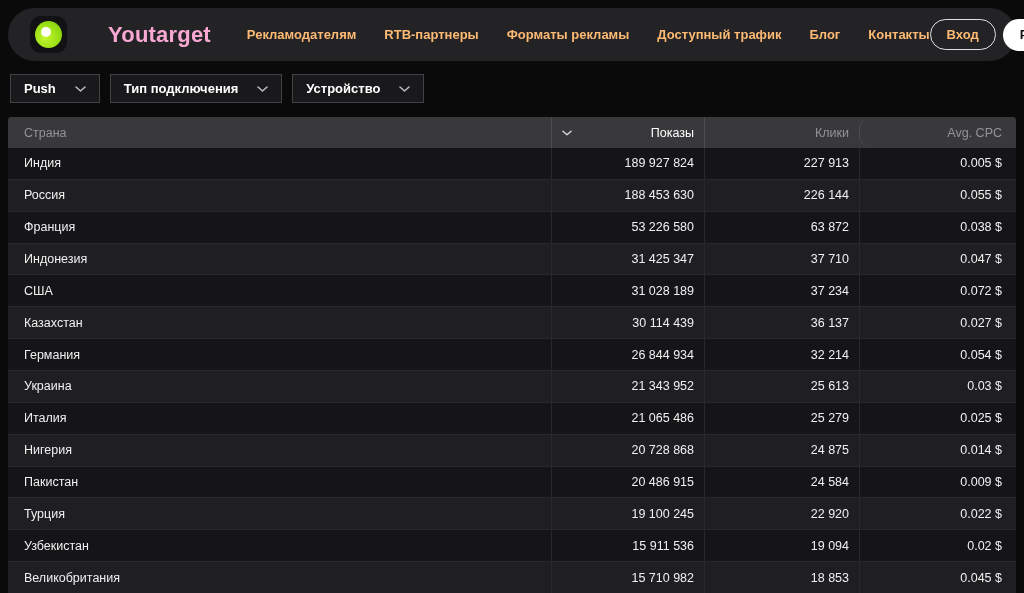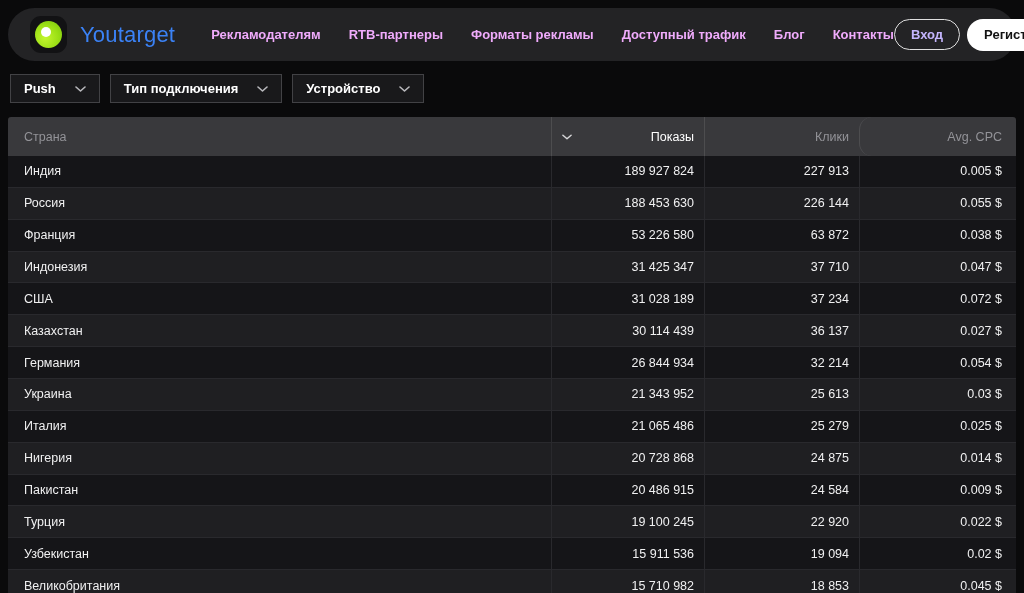--- a/index.html
+++ b/index.html
@@ -24,33 +24,33 @@
   }
   .logo-ball {
     position: absolute; left: 5px; top: 5px; width: 27px; height: 27px;
     border-radius: 50%;
     background: radial-gradient(circle at 38% 62%, #c3f62d 0%, #9adf15 55%, #74c309 100%);
   }
   .logo-dot {
     position: absolute; left: 11px; top: 11px; width: 10px; height: 10px;
     border-radius: 50%; background: #ffffff;
   }
-  .logo-text { color: #3b82f6; font-size: 22px; font-weight: 400; letter-spacing: 0.2px; }
+  .logo-text { color: #f9a8d4; font-size: 22px; font-weight: 700; letter-spacing: 0.2px; margin-left: 28px; }
 
   .nav { display: flex; align-items: center; gap: 28px; margin-left: 36px; }
   .nav a {
-    color: #f0abfc; text-decoration: none; font-size: 13px; font-weight: 700;
+    color: #fdba74; text-decoration: none; font-size: 13px; font-weight: 700;
     white-space: nowrap; cursor: pointer;
   }
   .topbar-spacer { flex: 1; }
 
   .auth { display: flex; align-items: center; gap: 7px; }
   .btn-login {
     background: transparent; border: 1.5px solid #e0e0e0; border-radius: 17px;
-    color: #c4b5fd; font-size: 13px; font-weight: 700;
+    color: #fdba74; font-size: 13px; font-weight: 700;
     padding: 7px 16px; cursor: pointer; font-family: inherit;
   }
   .btn-register {
     background: #ffffff; border: none; border-radius: 17px;
     color: #121212; font-size: 13px; font-weight: 700;
     padding: 8.5px 17px; cursor: pointer; font-family: inherit;
   }
 
   
   .filters { position: absolute; left: 10px; top: 74px; display: flex; gap: 10px; }
@@ -62,21 +62,21 @@
   }
   .chev { color: #b9b9bd; display: inline-flex; }
 
   
   .table {
     position: absolute; left: 8px; right: 8px; top: 117px; bottom: 0;
     border-radius: 3px 3px 0 0; overflow: hidden;
   }
   .thead {
     display: grid; grid-template-columns: 543px 153px 155px 1fr;
-    height: 39px; background: #39393c; align-items: center;
+    height: 31px; background: #39393c; align-items: center;
     font-size: 12.5px; color: #939398;
   }
   .th { height: 100%; display: flex; align-items: center; padding-left: 48px; }
   .th-country { padding-left: 16px; }
   .th-impr {
     border-left: 1px solid rgba(255,255,255,0.10);
     justify-content: space-between; padding: 8px 10px; color: #ffffff;
   }
   .th-clicks { border-left: 1px solid rgba(255,255,255,0.10); justify-content: flex-end; padding-right: 10px; }
   .th-cpc { border-left: 1px solid rgba(255,255,255,0.10); justify-content: flex-end; padding-right: 14px; border-radius: 13px; }

